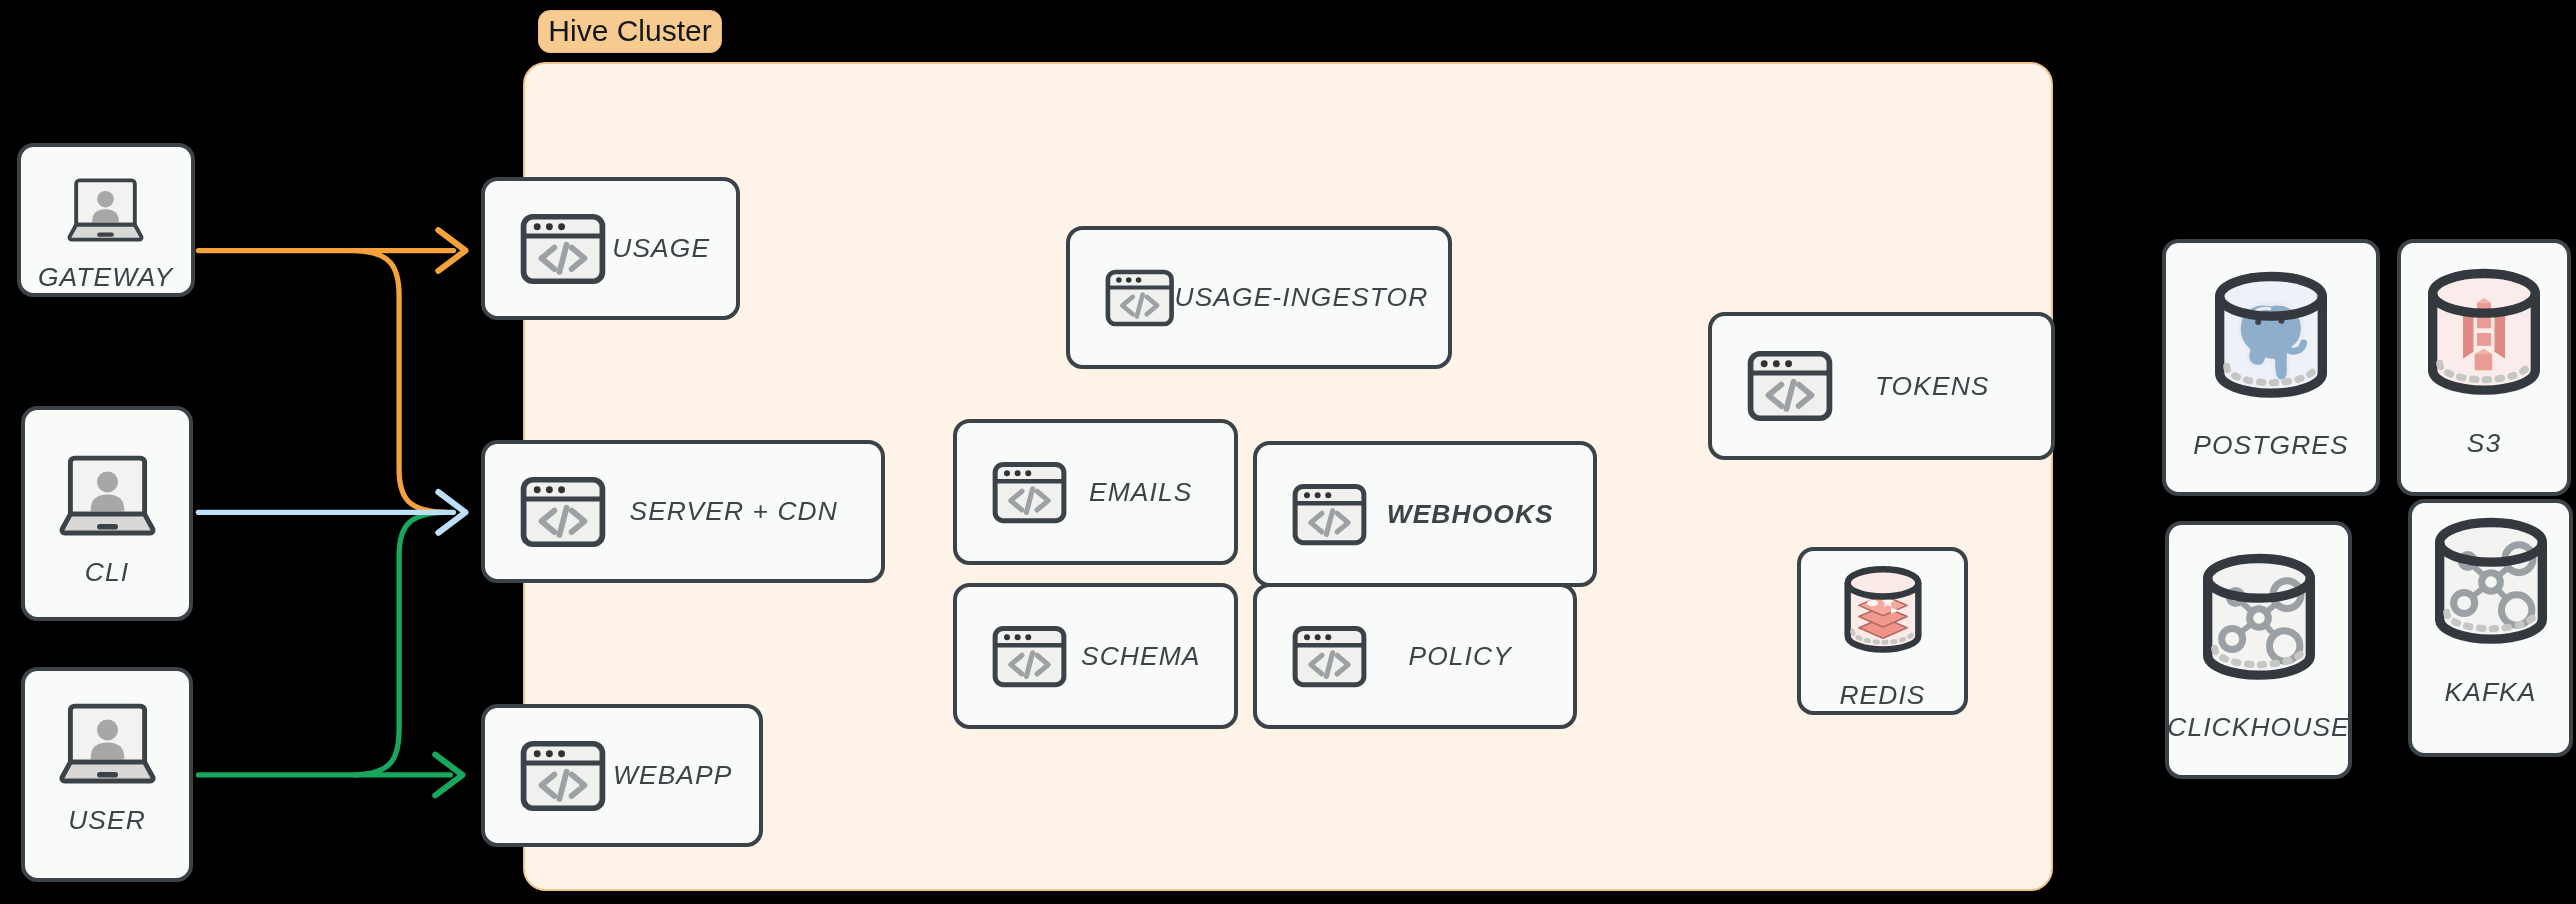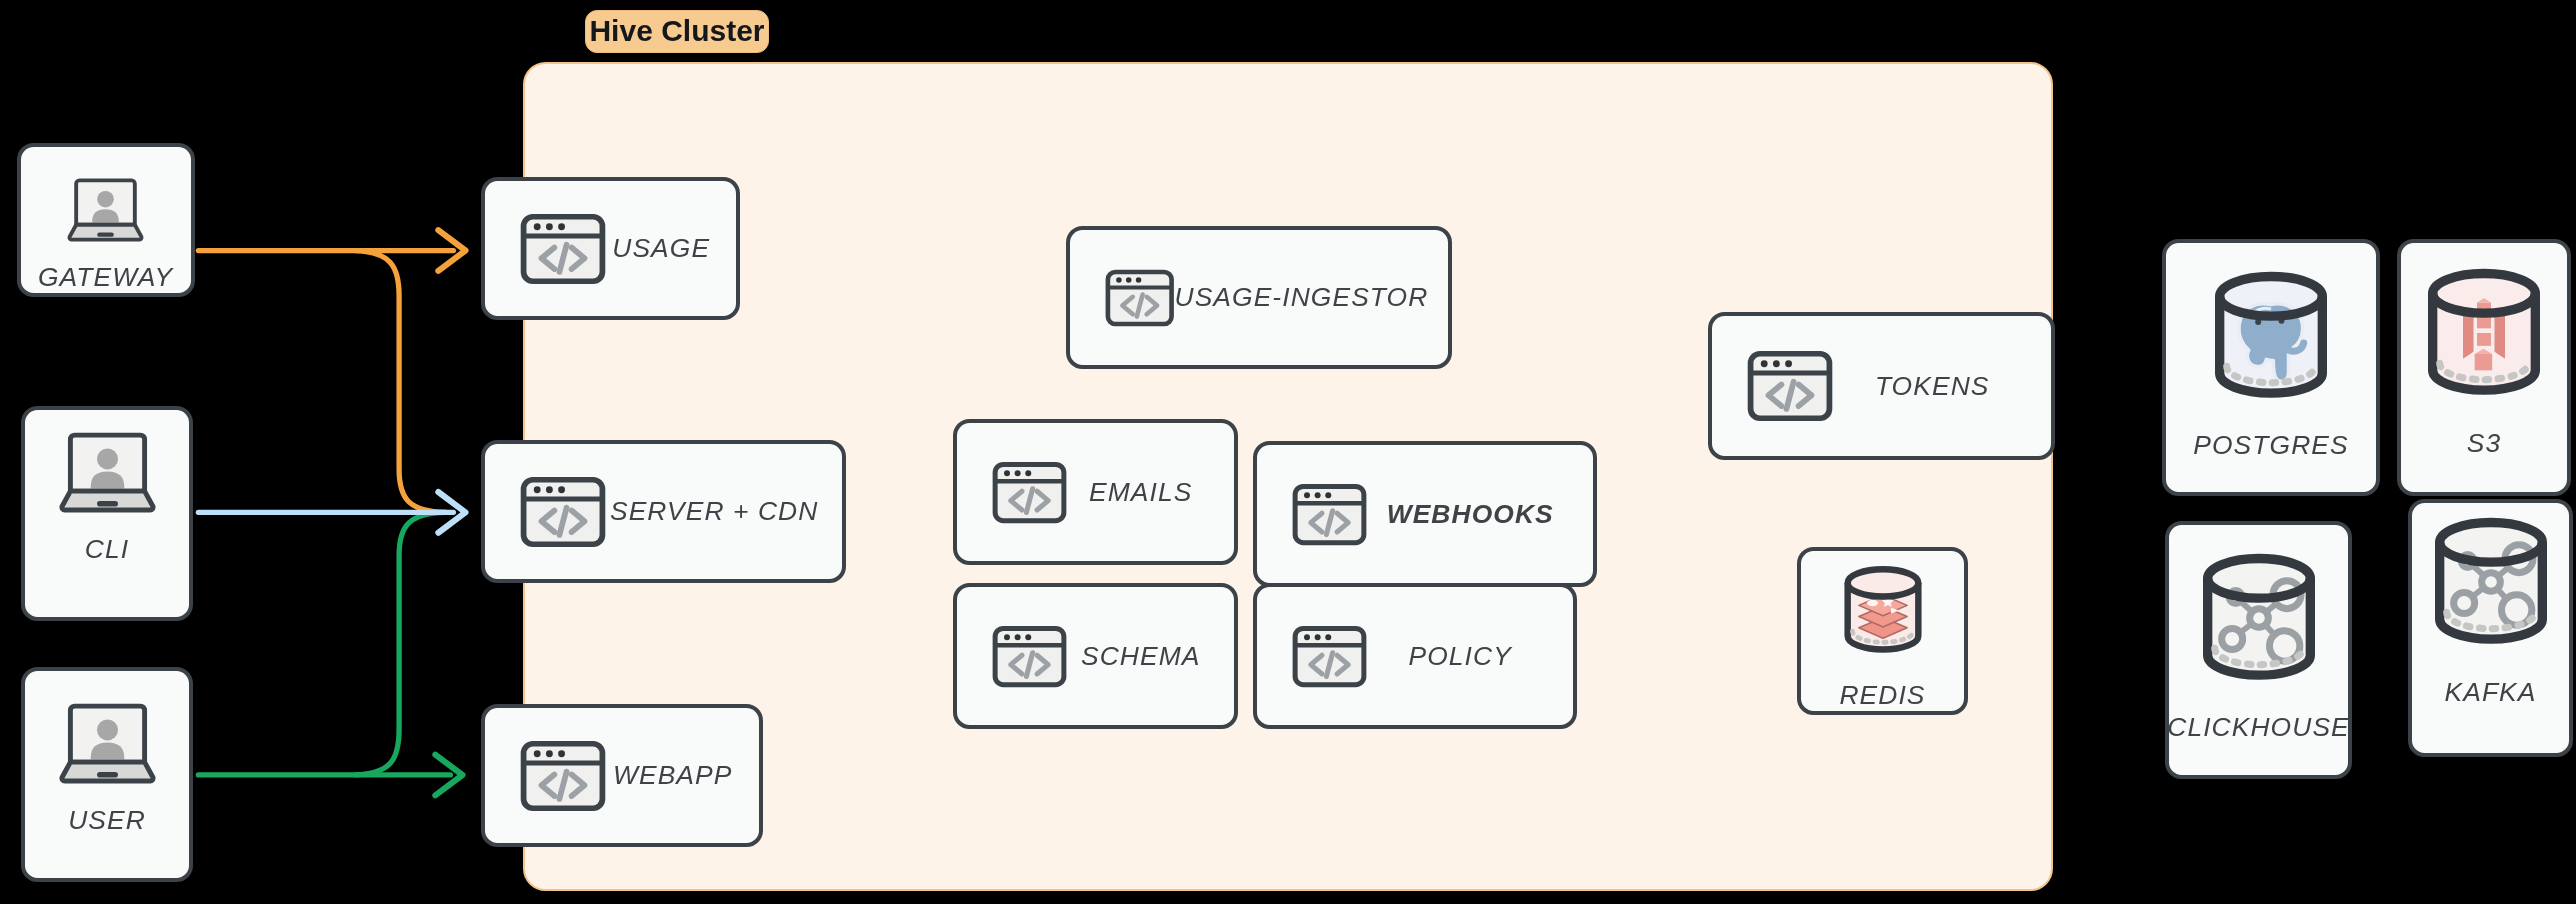--- a/index.html
+++ b/index.html
@@ -12,21 +12,21 @@
   html,body{margin:0;padding:0;background:#000;}
   .canvas{position:relative;width:2576px;height:904px;background:#000;overflow:hidden;
           font-family:"Liberation Sans",sans-serif;}
   
   .cluster{position:absolute;left:523px;top:62px;width:1530px;height:829px;
            background:var(--cluster-fill);border:2.3px solid var(--cluster-border);
            border-radius:22.6px;box-sizing:border-box;}
   .badge{position:absolute;left:538px;top:9.8px;width:184px;height:43px;
          background:var(--badge-fill);border:1.5px solid var(--badge-border);
          border-radius:12px;box-sizing:border-box;display:flex;align-items:center;justify-content:center;
-         font-size:30px;font-weight:700;color:#15181B;margin-left:47px;}
+         font-size:30px;font-weight:400;color:#15181B;}
   
   .node{position:absolute;background:var(--boxfill);border:4.5px solid var(--ink);
         border-radius:16.6px;box-sizing:border-box;}
   .svc{display:flex;align-items:center;padding:0 19.6px 0 35px;}
   .svc .lbl{flex:1;text-align:center;}
   .lbl{font-style:italic;font-size:26.4px;letter-spacing:1.1px;color:var(--label);white-space:nowrap;}
   .col{display:flex;flex-direction:column;align-items:center;justify-content:flex-start;}
   .actor .lbl{margin-top:19.6px;}
   .db .lbl{margin-top:10.6px;}
   .arrows{position:absolute;left:0;top:0;pointer-events:none;}
@@ -101,40 +101,40 @@
       </g>
     </g>
   </svg>
 
   <div class="node actor col" style="left:16.6px;top:143px;width:178px;height:154px;padding-top:29px;">
     <svg width="119" height="85" viewBox="0 0 170 120">
         <use href="#laptop"></use>
       </svg>
     <div class="lbl">GATEWAY</div>
   </div>
-  <div class="node actor col" style="left:21px;top:406px;width:172px;height:215px;padding-top:19px;">
+  <div class="node actor col" style="left:21px;top:406px;width:172px;height:215px;padding-top:42px;">
     <svg width="119" height="85" viewBox="0 0 170 120">
         <use href="#laptop"></use>
       </svg>
     <div class="lbl">CLI</div>
   </div>
   <div class="node actor col" style="left:21px;top:667px;width:172px;height:215px;padding-top:29px;">
     <svg width="119" height="85" viewBox="0 0 170 120">
         <use href="#laptop"></use>
       </svg>
     <div class="lbl">USER</div>
   </div>
 
   <div class="node svc" style="left:481px;top:177px;width:259px;height:143px;">
     <svg width="86" height="72" viewBox="0 0 120 100">
         <use href="#codewin"></use>
       </svg>
     <div class="lbl">USAGE</div>
   </div>
-  <div class="node svc" style="left:481px;top:440px;width:365px;height:143px;">
+  <div class="node svc" style="left:481px;top:440px;width:404px;height:143px;">
     <svg width="86" height="72" viewBox="0 0 120 100">
         <use href="#codewin"></use>
       </svg>
     <div class="lbl">SERVER + CDN</div>
   </div>
   <div class="node svc" style="left:481px;top:704px;width:282px;height:143px;">
     <svg width="86" height="72" viewBox="0 0 120 100">
         <use href="#codewin"></use>
       </svg>
     <div class="lbl">WEBAPP</div>

